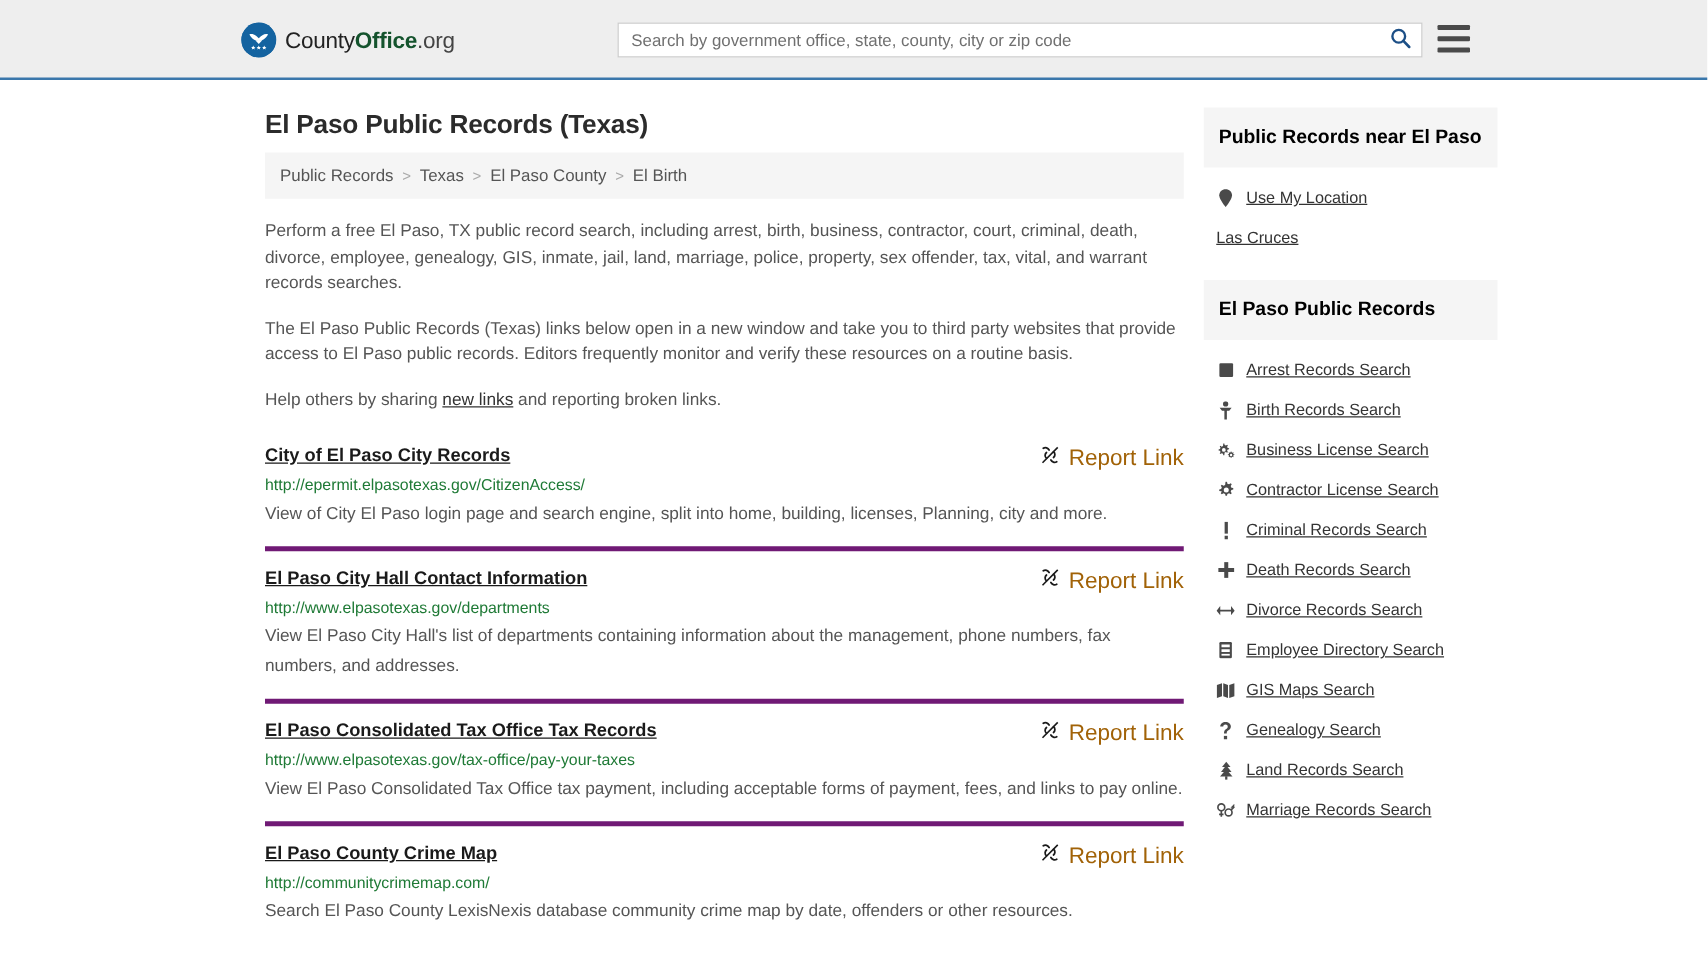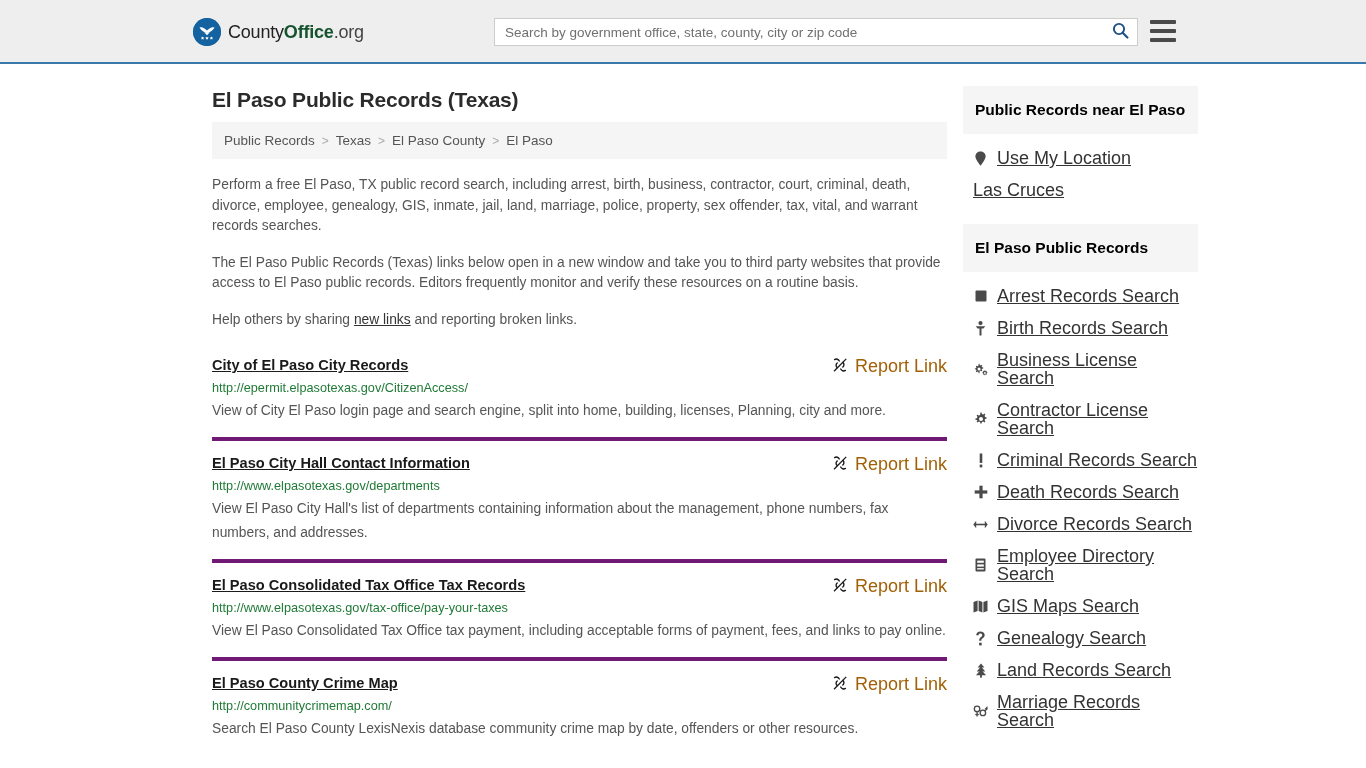--- a/index.html
+++ b/index.html
@@ -240,21 +240,21 @@
   .side-list .ico {
     width: 15px;
     flex: none;
     display: flex;
     align-items: center;
     justify-content: center;
     color: #444444;
     font-size: 13px;
   }
   .side-list a {
-    font-size: 18px;
+    font-size: 13px;
     color: #333333;
     text-decoration: underline;
     line-height: 18px;
   }
   .side-list li.plain { padding-left: 10px; }
 </style>
 </head>
 <body>
 
 <div class="site-header">
@@ -302,21 +302,21 @@
 
       <h1 class="page-title">El Paso Public Records (Texas)</h1>
 
       <nav class="breadcrumb">
         <a href="#">Public Records</a>
         <span class="sep">&gt;</span>
         <a href="#">Texas</a>
         <span class="sep">&gt;</span>
         <a href="#">El Paso County</a>
         <span class="sep">&gt;</span>
-        <a href="#">El Paso</a>
+        <a href="#">El Birth</a>
       </nav>
 
       <p class="intro">Perform a free El Paso, TX public record search, including arrest, birth, business, contractor, court, criminal, death, divorce, employee, genealogy, GIS, inmate, jail, land, marriage, police, property, sex offender, tax, vital, and warrant records searches.</p>
       <p class="intro">The El Paso Public Records (Texas) links below open in a new window and take you to third party websites that provide access to El Paso public records. Editors frequently monitor and verify these resources on a routine basis.</p>
       <p class="intro"><span>Help others by sharing </span><a href="#">new links</a><span> and reporting broken links.</span></p>
 
       <div class="results">
 
         <div class="result">
           <div class="result-head">

